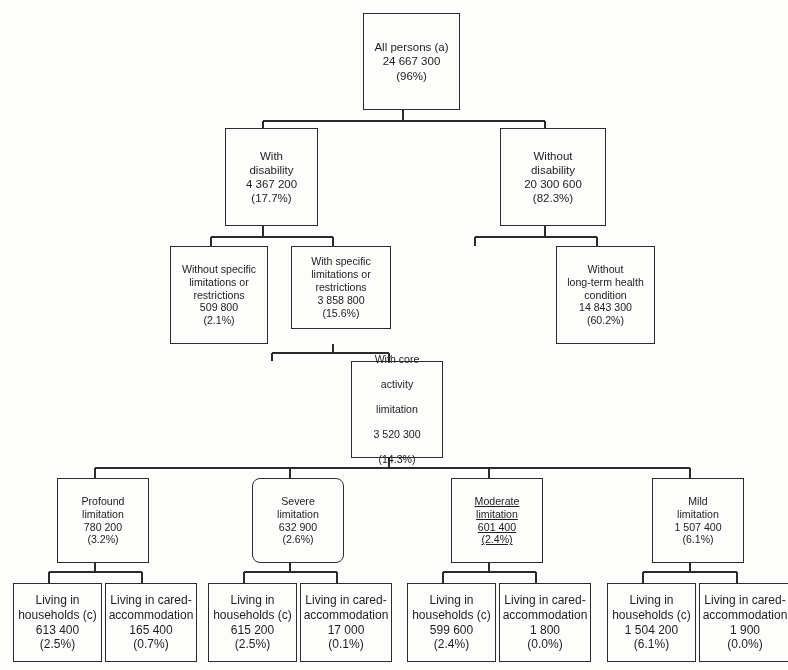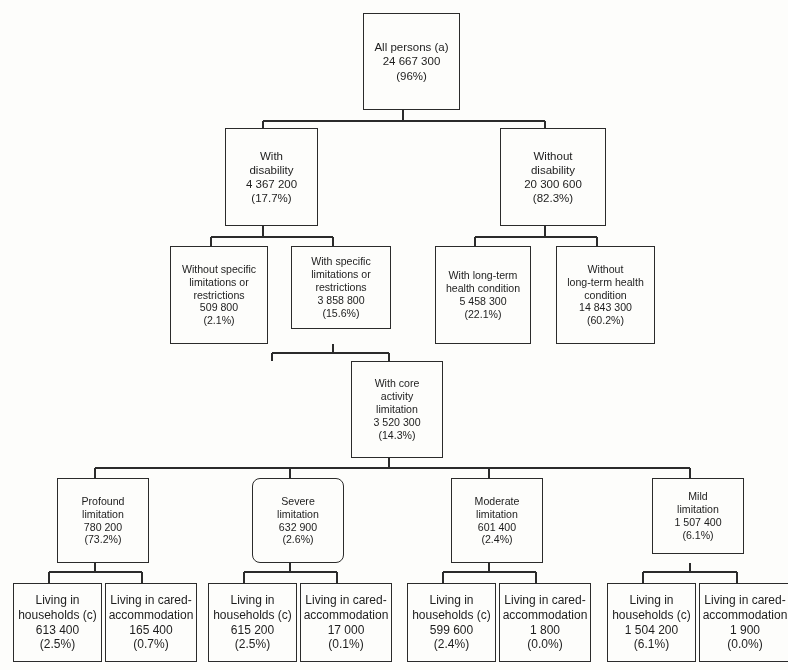--- a/index.html
+++ b/index.html
@@ -137,66 +137,60 @@
   </div>
 
   <div class="node s10" style="left:283px; top:246px; width:100px; height:83px;">
     <span class="ln">With specific</span>
     <span class="ln">limitations or</span>
     <span class="ln">restrictions</span>
     <span class="ln">3 858 800</span>
     <span class="ln">(15.6%)</span>
   </div>
 
-  <div class="node s10" style="left:427px; top:246px; width:96px; height:98px;">
-    <span class="ln">With long-term</span>
-    <span class="ln">health condition</span>
-    <span class="ln">5 458 300</span>
-    <span class="ln">(22.1%)</span>
-  </div>
 
   <div class="node s10" style="left:548px; top:246px; width:99px; height:98px;">
     <span class="ln">Without</span>
     <span class="ln">long-term health</span>
     <span class="ln">condition</span>
     <span class="ln">14 843 300</span>
     <span class="ln">(60.2%)</span>
   </div>
 
 
-  <div class="node s10" style="left:343px; top:361px; width:92px; height:97px;">
+  <div class="node s10" style="left:343px; top:361px; width:92px; height:97px;gap:12px;">
     <span class="ln">With core</span>
     <span class="ln">activity</span>
     <span class="ln">limitation</span>
     <span class="ln">3 520 300</span>
     <span class="ln">(14.3%)</span>
   </div>
 
   <div class="node s10" style="left:49px; top:478px; width:92px; height:85px;">
     <span class="ln">Profound</span>
     <span class="ln">limitation</span>
     <span class="ln">780 200</span>
-    <span class="ln">(73.2%)</span>
+    <span class="ln">(3.2%)</span>
   </div>
 
   <div class="node s10" style="left:244px; top:478px; width:92px; height:85px;border-radius:8px;">
     <span class="ln">Severe</span>
     <span class="ln">limitation</span>
     <span class="ln">632 900</span>
     <span class="ln">(2.6%)</span>
   </div>
 
-  <div class="node s10" style="left:443px; top:478px; width:92px; height:85px;">
+  <div class="node s10" style="left:443px; top:478px; width:92px; height:85px;text-decoration:underline;">
     <span class="ln">Moderate</span>
     <span class="ln">limitation</span>
     <span class="ln">601 400</span>
     <span class="ln">(2.4%)</span>
   </div>
 
-  <div class="node s10" style="left:644px; top:478px; width:92px; height:76px;">
+  <div class="node s10" style="left:644px; top:478px; width:92px; height:85px;">
     <span class="ln">Mild</span>
     <span class="ln">limitation</span>
     <span class="ln">1 507 400</span>
     <span class="ln">(6.1%)</span>
   </div>
 
   <div class="node s9" style="left:5px; top:583px; width:89px; height:79px;">
     <span class="ln">Living in</span>
     <span class="ln">households (c)</span>
     <span class="ln">613 400</span>

